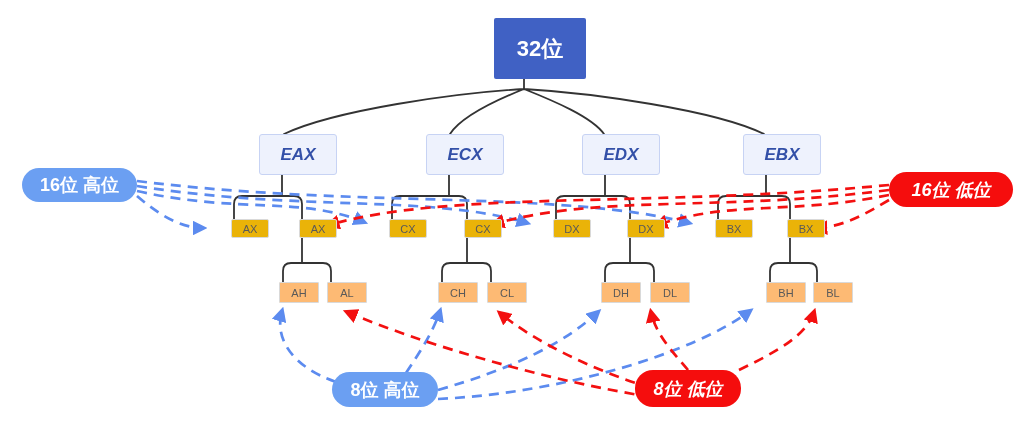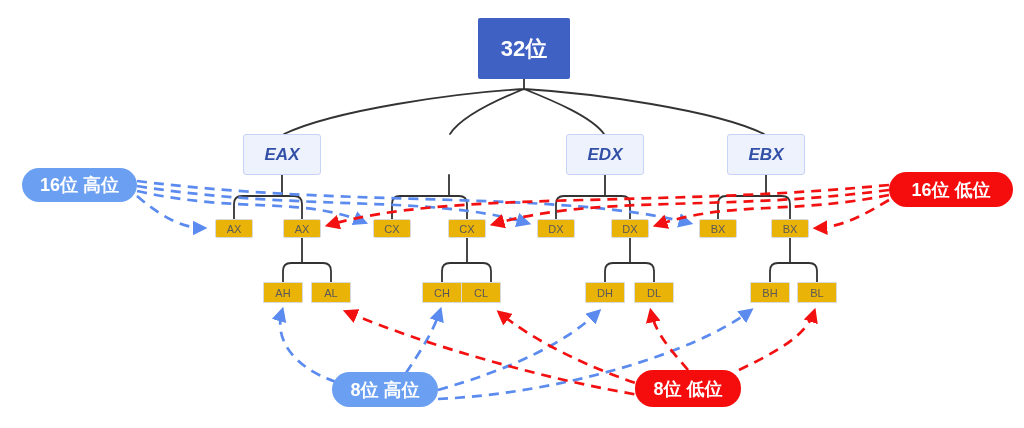--- a/index.html
+++ b/index.html
@@ -2,33 +2,33 @@
 <html style="--root-box-bg: #4061c4; --reg32-box-bg: #eef2fd; --reg32-box-border: #c7d3f4; --reg32-box-text: #3350a8; --small-box-border: #d9d9d9; --small-box-text: #595959; --blue-accent: #5c8bef; --red-accent: #f31010; --pill-blue: #6b9ff2; --pill-red: #f50d0d; --tree-line: #333333;"><head>
 <meta charset="utf-8">
 <style>
   html,body{margin:0;padding:0;background:#fff;font-family:"Liberation Sans",sans-serif;}
   .stage{position:relative;width:1024px;height:428px;background:#ffffff;overflow:hidden;}
   svg.layer{position:absolute;left:0;top:0;width:1024px;height:428px;}
   .tree{fill:none;stroke:var(--tree-line);stroke-width:1.8;stroke-linecap:round;}
   .b{fill:none;stroke:var(--blue-accent);stroke-width:2.7;stroke-dasharray:10 7;}
   .r{fill:none;stroke:var(--red-accent);stroke-width:2.7;stroke-dasharray:10 7;}
   .mb{fill:var(--blue-accent);} .mr{fill:var(--red-accent);}
-  .box{position:absolute;display:flex;align-items:center;justify-content:center;box-sizing:border-box;}
+  .box{position:absolute;display:flex;align-items:center;justify-content:center;box-sizing:border-box;margin-left:16px;}
   .root-box{left:478px;top:18px;width:92px;height:61px;background:var(--root-box-bg);color:#ffffff;
     font-size:22px;font-weight:bold;border-radius:2px;}
   .r32{top:134px;width:78px;height:41px;background:var(--reg32-box-bg);border:1px solid var(--reg32-box-border);
     color:var(--reg32-box-text);font-size:17px;font-weight:bold;border-radius:3px;font-style:italic;}
   .r16{top:219px;width:38px;height:19px;background:#eab308;border:1px solid var(--small-box-border);
     color:var(--small-box-text);font-size:11px;border-radius:2px;}
-  .r8{top:282px;width:40px;height:21px;background:#eab308;border:1px solid var(--small-box-border);
+  .r8{top:282px;width:40px;height:21px;background:#fdba74;border:1px solid var(--small-box-border);
     color:var(--small-box-text);font-size:11px;border-radius:1px;}
   .pill{position:absolute;display:flex;align-items:center;justify-content:center;border-radius:18px;
     color:#ffffff;font-size:18px;font-weight:bold;}
   .pill.blue{background:var(--pill-blue);}
-  .pill.red{background:var(--pill-red);}
+  .pill.red{background:var(--pill-red);font-style:italic;}
 </style>
 </head>
 <body>
 
 <div class="stage">
 
   <svg class="layer" viewBox="0 0 1024 428" xmlns="http://www.w3.org/2000/svg">
     <defs>
       <marker id="ab" viewBox="0 0 10 10" refX="7" refY="5" markerWidth="5.5" markerHeight="5.5" orient="auto">
         <path d="M0,0 L10,5 L0,10 z" class="mb"></path>
@@ -69,36 +69,37 @@
 
     <path class="r" marker-end="url(#ar)" d="M651,397 C545,380 425,345 347,312"></path>
     <path class="r" marker-end="url(#ar)" d="M651,388 C592,370 532,340 500,313"></path>
     <path class="r" marker-end="url(#ar)" d="M688,370 C673,352 656,335 651,312"></path>
     <path class="r" marker-end="url(#ar)" d="M739,370 C776,352 806,336 814,312"></path>
   </svg>
 
   <div class="box root-box">32位</div>
 
   <div class="box r32" style="left:243px">EAX</div>
+  <div class="box r32" style="left:410px">ECX</div>
   <div class="box r32" style="left:727px">EBX</div>
   <div class="box r32" style="left:566px">EDX</div>
 
   <div class="box r16" style="left:215px">AX</div>
   <div class="box r16" style="left:283px">AX</div>
   <div class="box r16" style="left:373px">CX</div>
   <div class="box r16" style="left:448px">CX</div>
   <div class="box r16" style="left:537px">DX</div>
   <div class="box r16" style="left:611px">DX</div>
   <div class="box r16" style="left:699px">BX</div>
   <div class="box r16" style="left:771px">BX</div>
 
   <div class="box r8" style="left:263px">AH</div>
   <div class="box r8" style="left:311px">AL</div>
   <div class="box r8" style="left:422px">CH</div>
-  <div class="box r8" style="left:461px">CL</div>
+  <div class="box r8" style="left:471px">CL</div>
   <div class="box r8" style="left:585px">DH</div>
   <div class="box r8" style="left:634px">DL</div>
   <div class="box r8" style="left:750px">BH</div>
   <div class="box r8" style="left:797px">BL</div>
 
   <div class="pill blue" style="left:22px;top:168px;width:115px;height:34px">16位 高位</div>
   <div class="pill red" style="left:889px;top:172px;width:124px;height:35px">16位 低位</div>
   <div class="pill blue" style="left:332px;top:372px;width:106px;height:35px">8位 高位</div>
   <div class="pill red" style="left:635px;top:370px;width:106px;height:37px">8位 低位</div>
 

